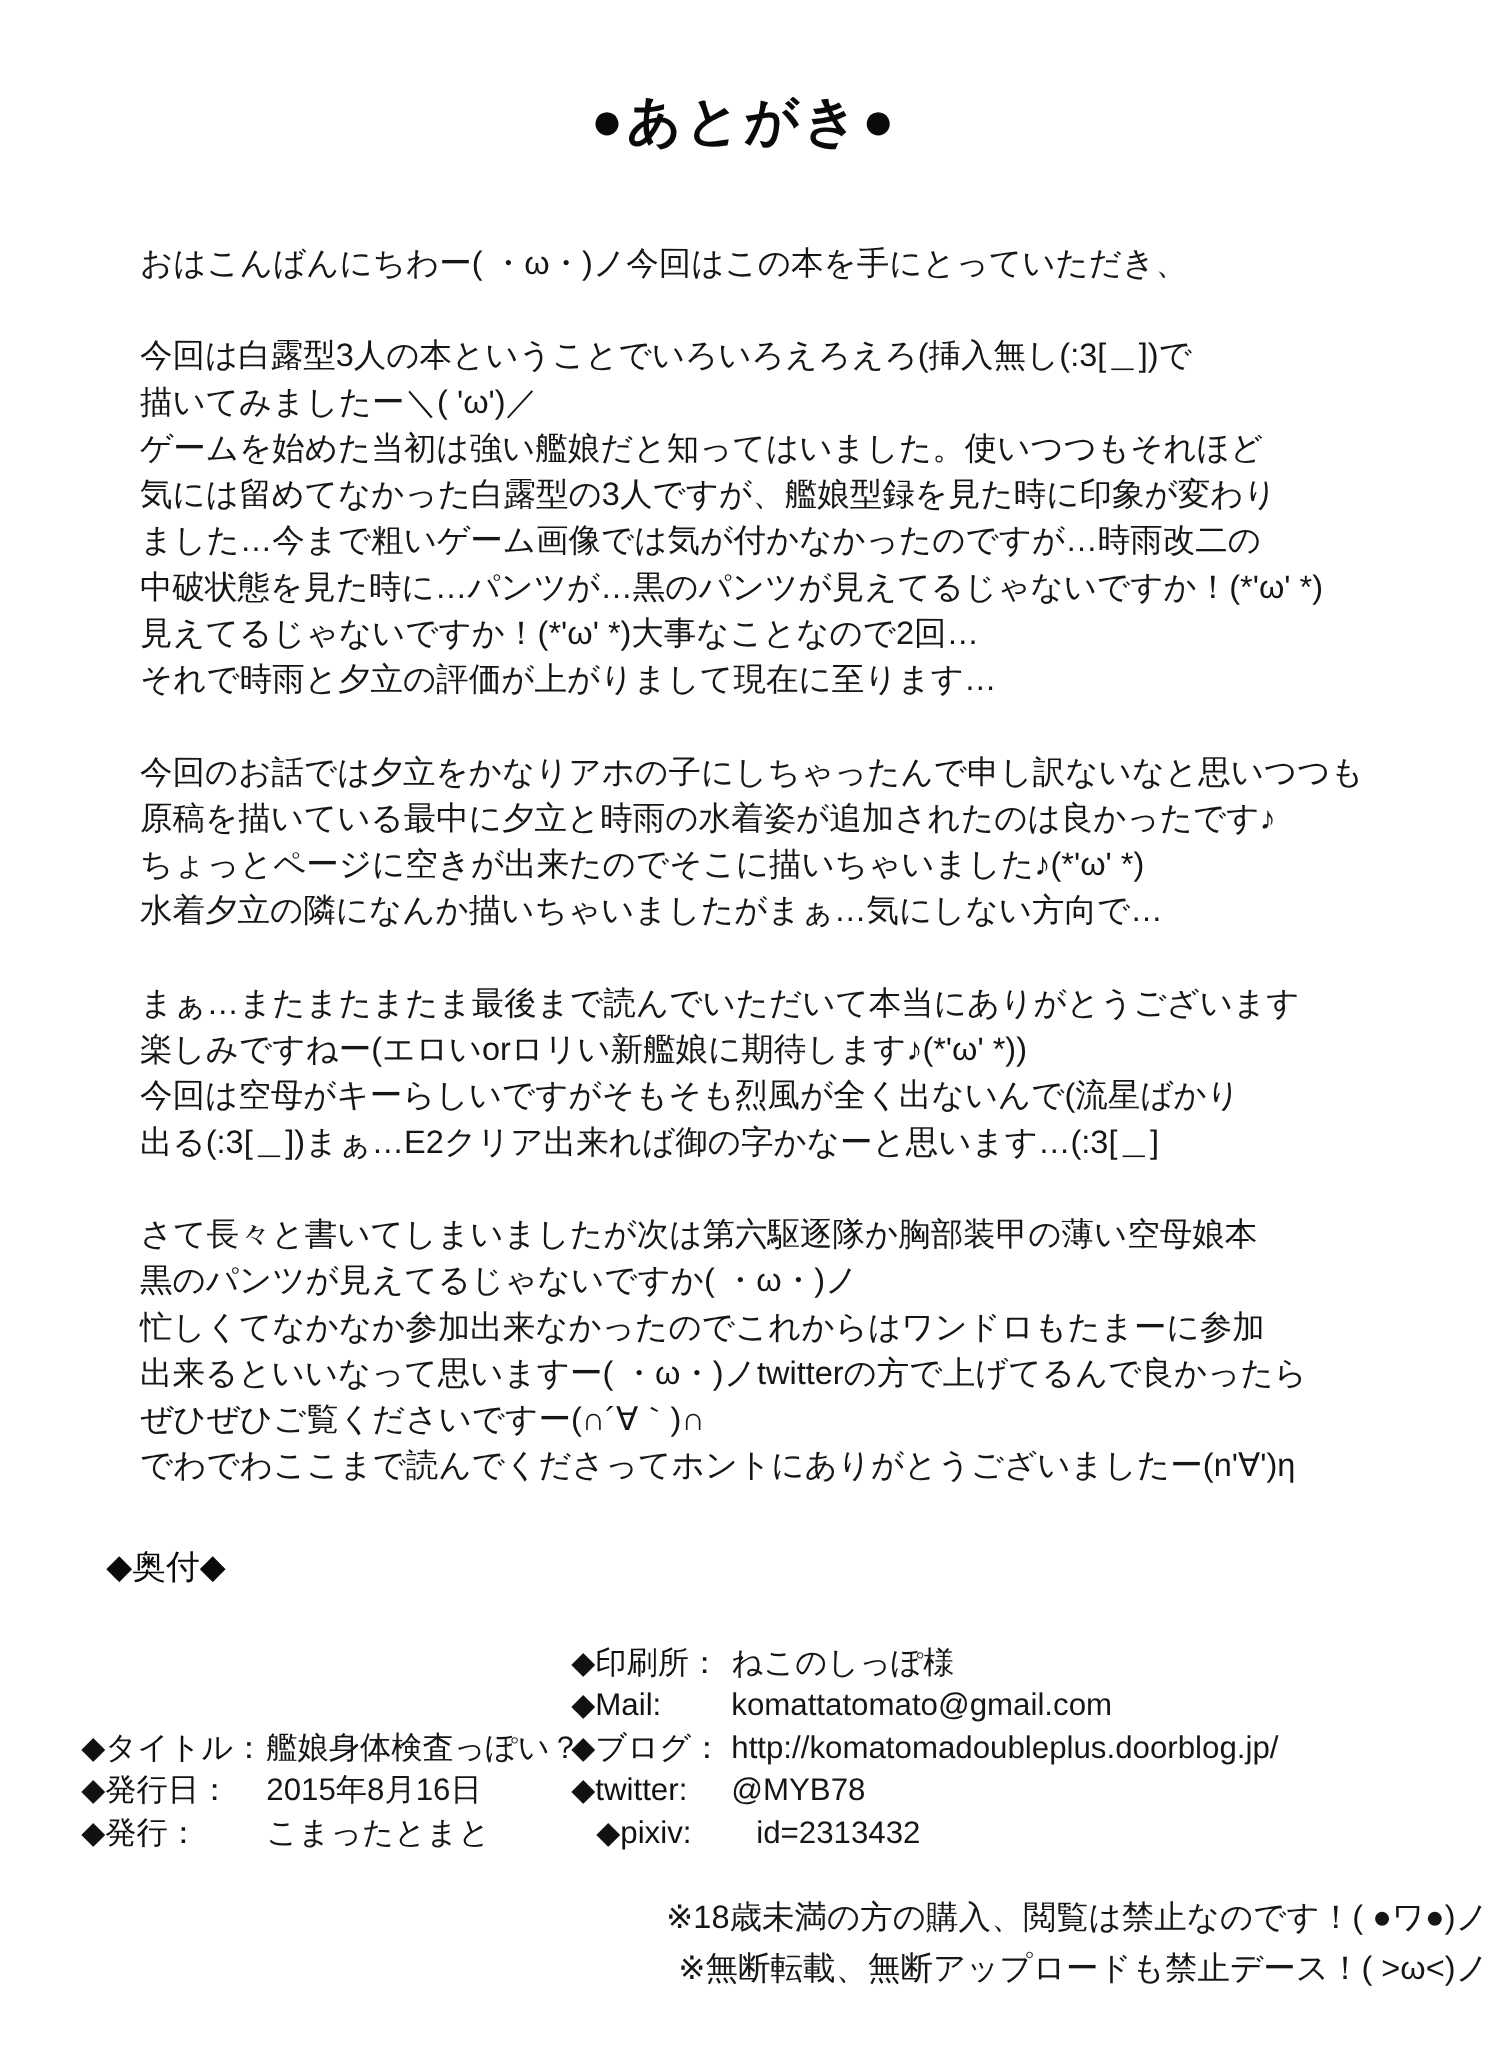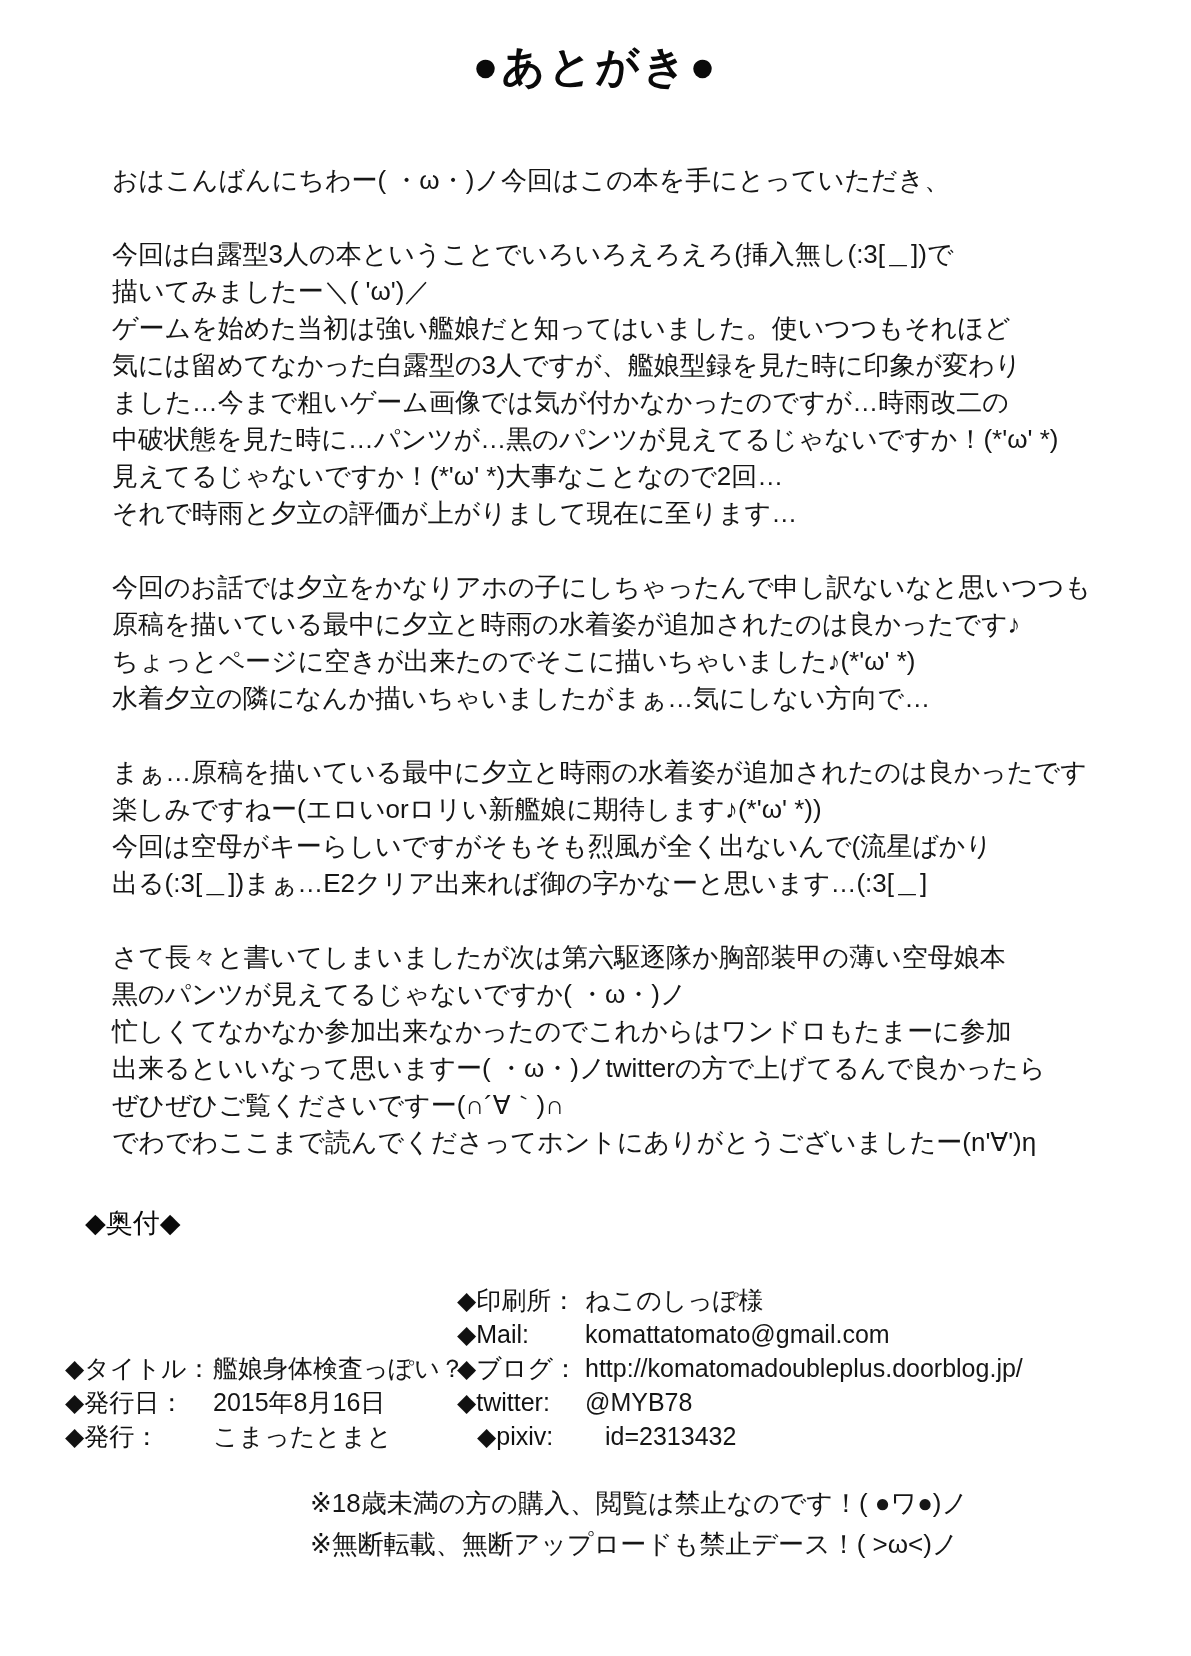--- a/index.html
+++ b/index.html
@@ -11,21 +11,21 @@
     position: relative;
     width: 1191px;
     height: 1656px;
     background: #ffffff;
     color: #111111;
     font-family: "Liberation Sans", "DejaVu Sans", sans-serif;
     overflow: hidden;
   }
   .title {
     margin: 0;
-    padding-top: 38px;
+    padding-top: 68px;
     text-align: center;
     font-size: 43px;
     font-weight: 700;
     letter-spacing: 3px;
     color: #0a0a0a;
   }
   .content {
     margin: 66px 40px 0 112px;
   }
   .paragraph {
@@ -60,20 +60,21 @@
     font-size: 25px;
     line-height: 34px;
     white-space: nowrap;
   }
   .col-left .clabel { width: 148px; flex: 0 0 148px; }
   .col-right .clabel { width: 128px; flex: 0 0 128px; }
   .col-right .crow:last-child { margin-left: 20px; }
   .cvalue { color: #161616; }
   .notes {
     margin: 30px 0 0 310px;
+    text-align: right;
   }
   .note {
     font-size: 26px;
     line-height: 41px;
     white-space: nowrap;
     color: #161616;
   }
 </style>
 </head>
 <body>
@@ -100,21 +101,21 @@
       </div>
     <div class="paragraph">
 
     <div class="line">今回のお話では夕立をかなりアホの子にしちゃったんで申し訳ないなと思いつつも</div>
         <div class="line">原稿を描いている最中に夕立と時雨の水着姿が追加されたのは良かったです♪</div>
         <div class="line">ちょっとページに空きが出来たのでそこに描いちゃいました♪(*'ω' *)</div>
         <div class="line">水着夕立の隣になんか描いちゃいましたがまぁ…気にしない方向で…</div>
       </div>
     <div class="paragraph">
 
-    <div class="line">まぁ…原稿を描いている最中に夕立と時雨の水着姿が追加されたのは良かったです</div>
+    <div class="line">まぁ…またまたまたま最後まで読んでいただいて本当にありがとうございます</div>
         <div class="line">楽しみですねー(エロいorロリい新艦娘に期待します♪(*'ω' *))</div>
         <div class="line">今回は空母がキーらしいですがそもそも烈風が全く出ないんで(流星ばかり</div>
         <div class="line">出る(:3[＿])まぁ…E2クリア出来れば御の字かなーと思います…(:3[＿]</div>
       </div>
     <div class="paragraph">
 
     <div class="line">さて長々と書いてしまいましたが次は第六駆逐隊か胸部装甲の薄い空母娘本</div>
         <div class="line">黒のパンツが見えてるじゃないですか( ・ω・)ノ</div>
         <div class="line">忙しくてなかなか参加出来なかったのでこれからはワンドロもたまーに参加</div>
         <div class="line">出来るといいなって思いますー( ・ω・)ノtwitterの方で上げてるんで良かったら</div>

